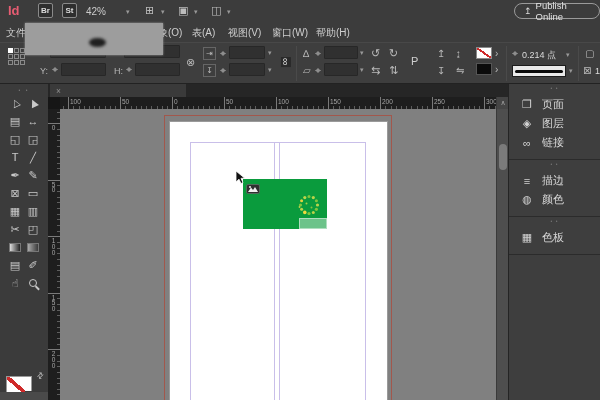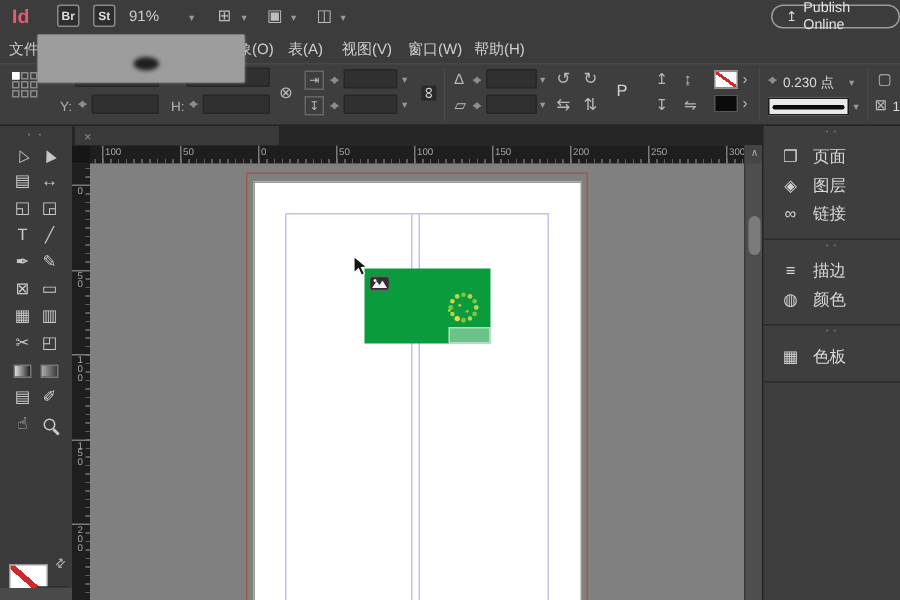--- a/index.html
+++ b/index.html
@@ -95,21 +95,21 @@
   .pitem .ic{width:14px;text-align:center;font-size:11px;color:#d2d2d2}
   .pitem .lb{font-size:11px;color:#d8d8d8}
 </style>
 </head>
 <body>
 
 <div id="topbar" class="abs" data-name="app-title-bar">
   <span id="logo" class="abs" data-name="indesign-logo">Id</span>
   <div class="sqbtn abs" style="left:38px" data-name="bridge-button">Br</div>
   <div class="sqbtn abs" style="left:62px" data-name="stock-button">St</div>
-  <span id="zoomlvl" class="abs" data-name="zoom-level-value">91%</span>
+  <span id="zoomlvl" class="abs" data-name="zoom-level-value">42%</span>
   <span class="dd abs" style="left:126px;top:8px" data-name="zoom-dropdown-icon">▾</span>
   <span class="viewico abs" style="left:145px" data-name="view-options-icon">⊞</span>
   <span class="dd abs" style="left:161px;top:8px" data-name="view-options-dropdown-icon">▾</span>
   <span class="viewico abs" style="left:178px" data-name="screen-mode-icon">▣</span>
   <span class="dd abs" style="left:194px;top:8px" data-name="screen-mode-dropdown-icon">▾</span>
   <span class="viewico abs" style="left:211px" data-name="arrange-documents-icon">◫</span>
   <span class="dd abs" style="left:227px;top:8px" data-name="arrange-documents-dropdown-icon">▾</span>
   <div id="publish" class="abs" data-name="publish-online-button">
     <span class="ic" data-name="upload-icon">↥</span>
     <span data-name="publish-online-label">Publish Online</span>
@@ -183,21 +183,21 @@
   <span class="gi" style="left:437px;top:23px" data-name="align-bottom-icon">↧</span>
   <span class="gi" style="left:456px;top:23px" data-name="distribute-horizontal-icon">⇋</span>
 
   <div class="abs swatch-none" style="left:476px;top:4px;width:16px;height:12px;border:1px solid #8a8a8a" data-name="fill-swatch"></div>
   <span class="gi" style="left:495px;top:6px" data-name="fill-arrow-icon">›</span>
   <div class="abs" style="left:476px;top:20px;width:16px;height:12px;background:#0b0b0b;border:1px solid #555" data-name="stroke-swatch"></div>
   <span class="gi" style="left:495px;top:22px" data-name="stroke-arrow-icon">›</span>
   <div class="vdiv" style="left:506px" data-name="divider"></div>
 
   <span class="stepper" style="left:512px;top:5px" data-name="stroke-weight-stepper"></span>
-  <span class="gi" style="left:522px;top:7px;font-size:9px;color:#dcdcdc;white-space:nowrap" data-name="stroke-weight-value">0.230 点</span>
+  <span class="gi" style="left:522px;top:7px;font-size:9px;color:#dcdcdc;white-space:nowrap" data-name="stroke-weight-value">0.214 点</span>
   <span class="ddc" style="left:566px;top:8px" data-name="stroke-weight-dropdown-icon">▾</span>
   <div id="strokestyle" class="abs" data-name="stroke-style-select">
       <i></i>
     </div>
   <span class="ddc" style="left:569px;top:24px" data-name="stroke-style-dropdown-icon">▾</span>
   <div class="vdiv" style="left:578px" data-name="divider"></div>
 
   <span class="gi" style="left:585px;top:6px" data-name="corner-options-icon">▢</span>
   <span class="gi" style="left:583px;top:23px" data-name="corner-size-icon">⊠</span>
   <span class="gi" style="left:595px;top:23px;font-size:9px;color:#ddd" data-name="corner-size-value">10</span>

